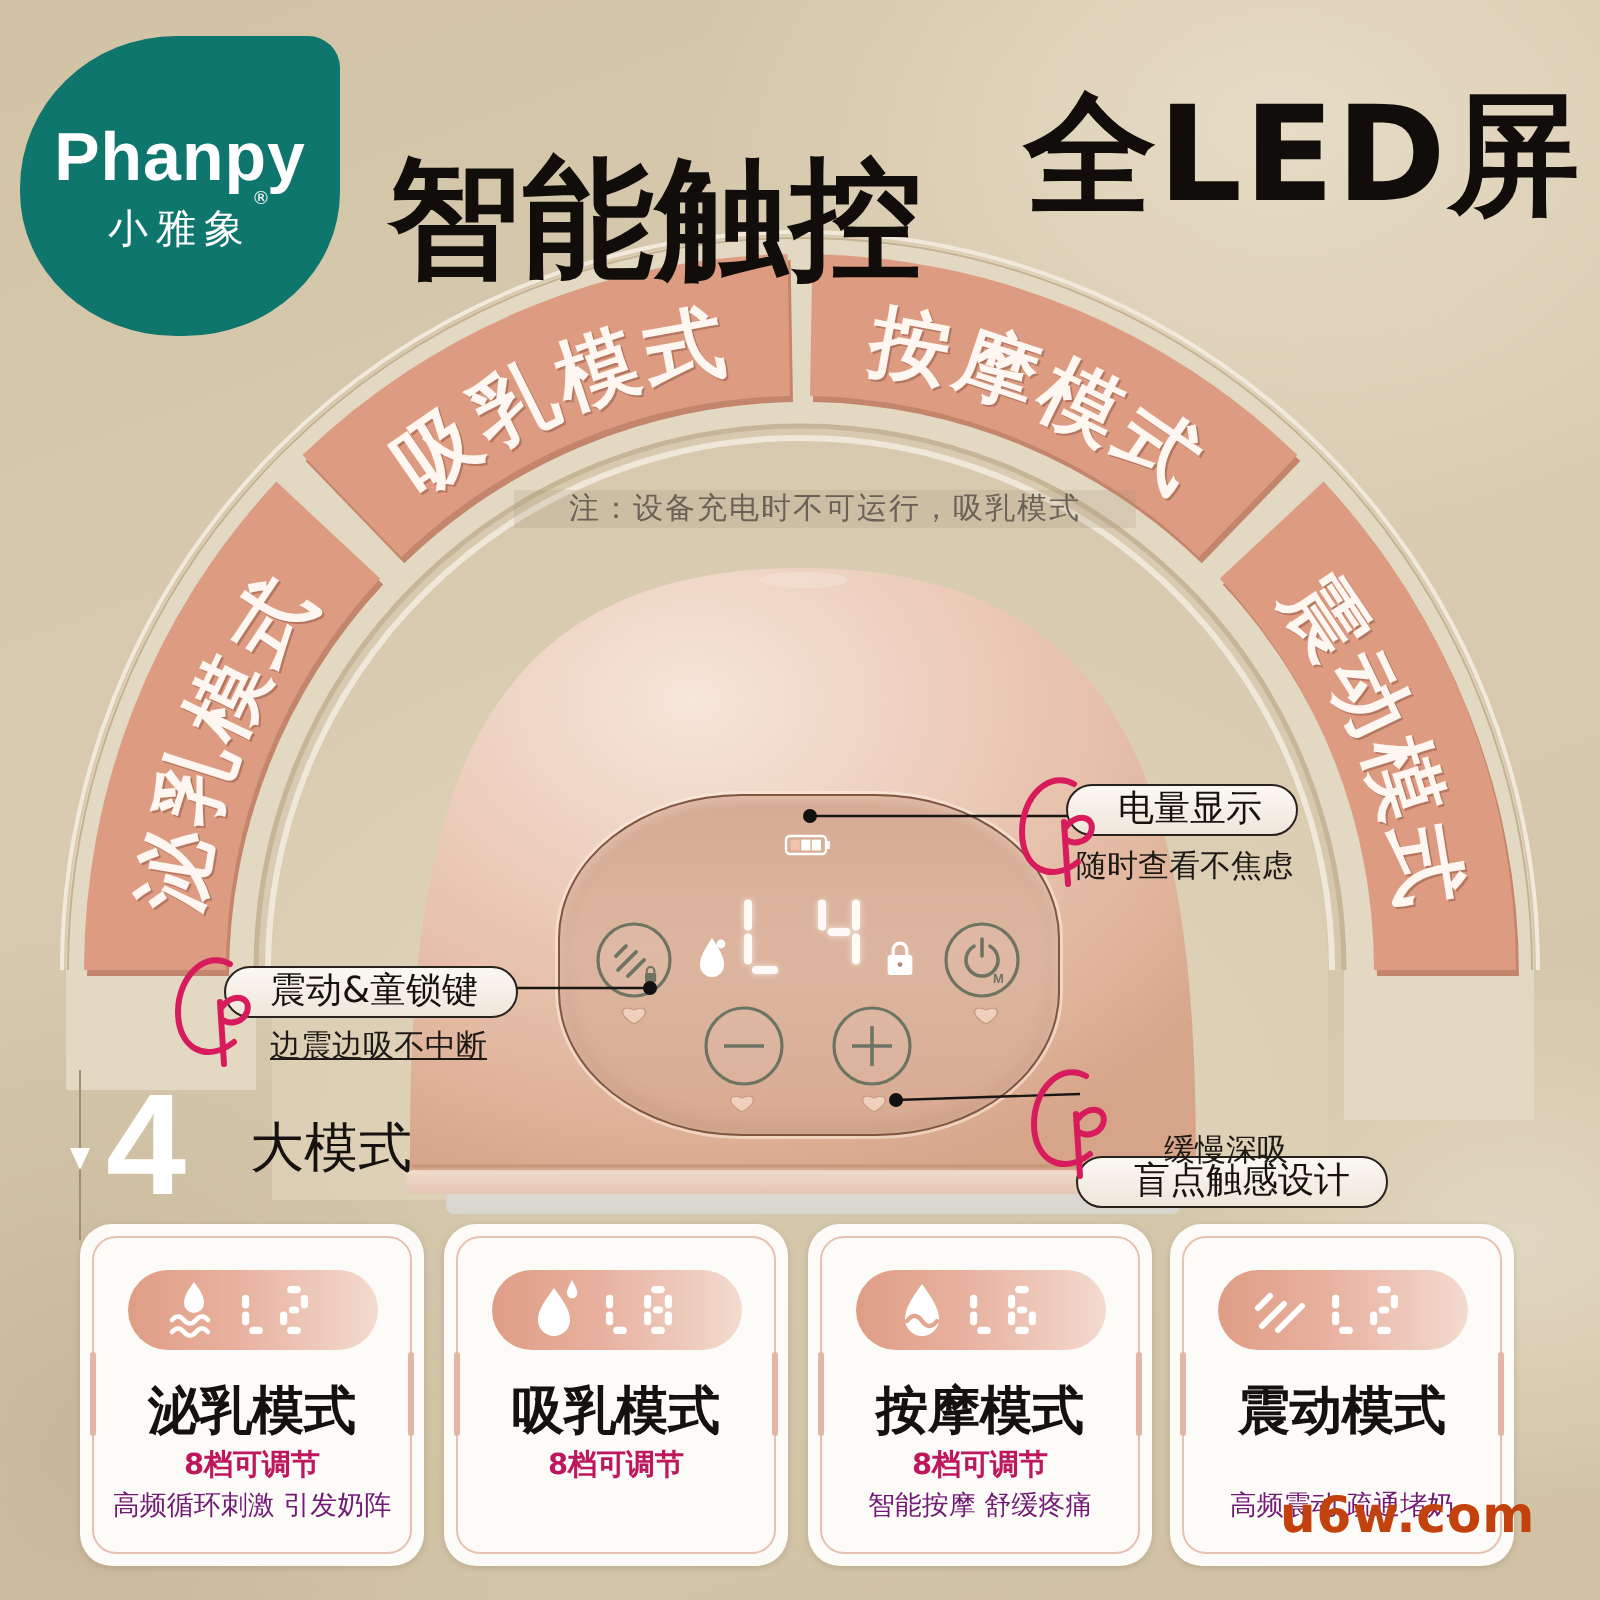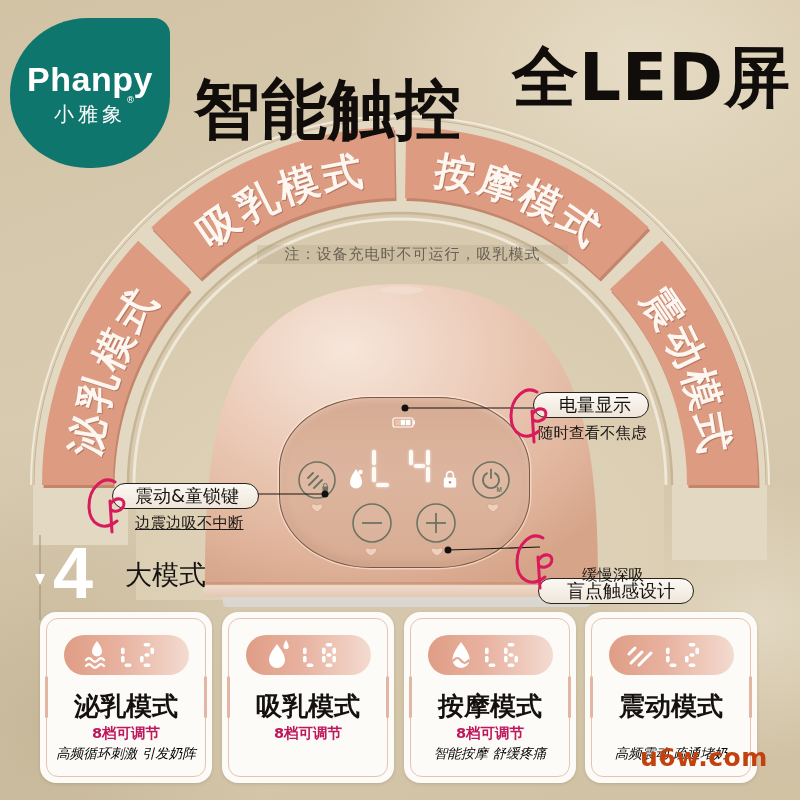--- a/index.html
+++ b/index.html
@@ -52,21 +52,21 @@
         box-shadow:0 1px 3px rgba(120,100,70,0.25);}
   .card .ib{position:absolute;left:6px;top:6px;right:6px;bottom:6px;border:1px solid #e7c2b1;border-radius:12px;}
   .card .acc{position:absolute;top:64px;width:3px;height:42px;background:#e2b6a2;border-radius:2px;}
   .card .acc.l{left:5px;} .card .acc.r{right:5px;}
   .card .lvl-pill{position:absolute;left:24px;top:23px;width:125px;height:40px;border-radius:20px;overflow:hidden;
         background:linear-gradient(90deg,#df9d85 0%,#e8b2a0 45%,#f3dbd0 100%);}
   .card .lvl-pill svg{display:block;}
   .card-title{position:absolute;left:0;right:0;top:78px;text-align:center;font-family:"DejaVu Serif","Liberation Serif",serif;
         font-weight:bold;font-size:26px;line-height:32px;color:#141110;white-space:nowrap;}
   .card-levels{position:absolute;left:0;right:0;top:112px;text-align:center;font-weight:bold;font-size:14.5px;line-height:18px;color:#be185d;white-space:nowrap;}
-  .card-desc{position:absolute;left:0;right:0;top:133px;text-align:center;font-size:13.5px;line-height:17px;color:#000000;white-space:nowrap;font-style:italic;}
+  .card-desc{position:absolute;left:0;right:0;top:133px;text-align:center;font-size:13.5px;line-height:17px;color:#701a75;white-space:nowrap;}
 
   .watermark{position:absolute;left:640px;top:744px;font-family:"DejaVu Sans",sans-serif;font-weight:bold;font-size:25px;line-height:28px;color:#c2410c;letter-spacing:0.5px;white-space:nowrap;}
 </style>
 </head>
 <body>
 
 <svg class="layer" viewBox="0 0 800 800">
   <defs>
     <radialGradient id="domeGrad" cx="0.36" cy="0.22" r="0.85">
       <stop offset="0" stop-color="#f6e6da"></stop>

